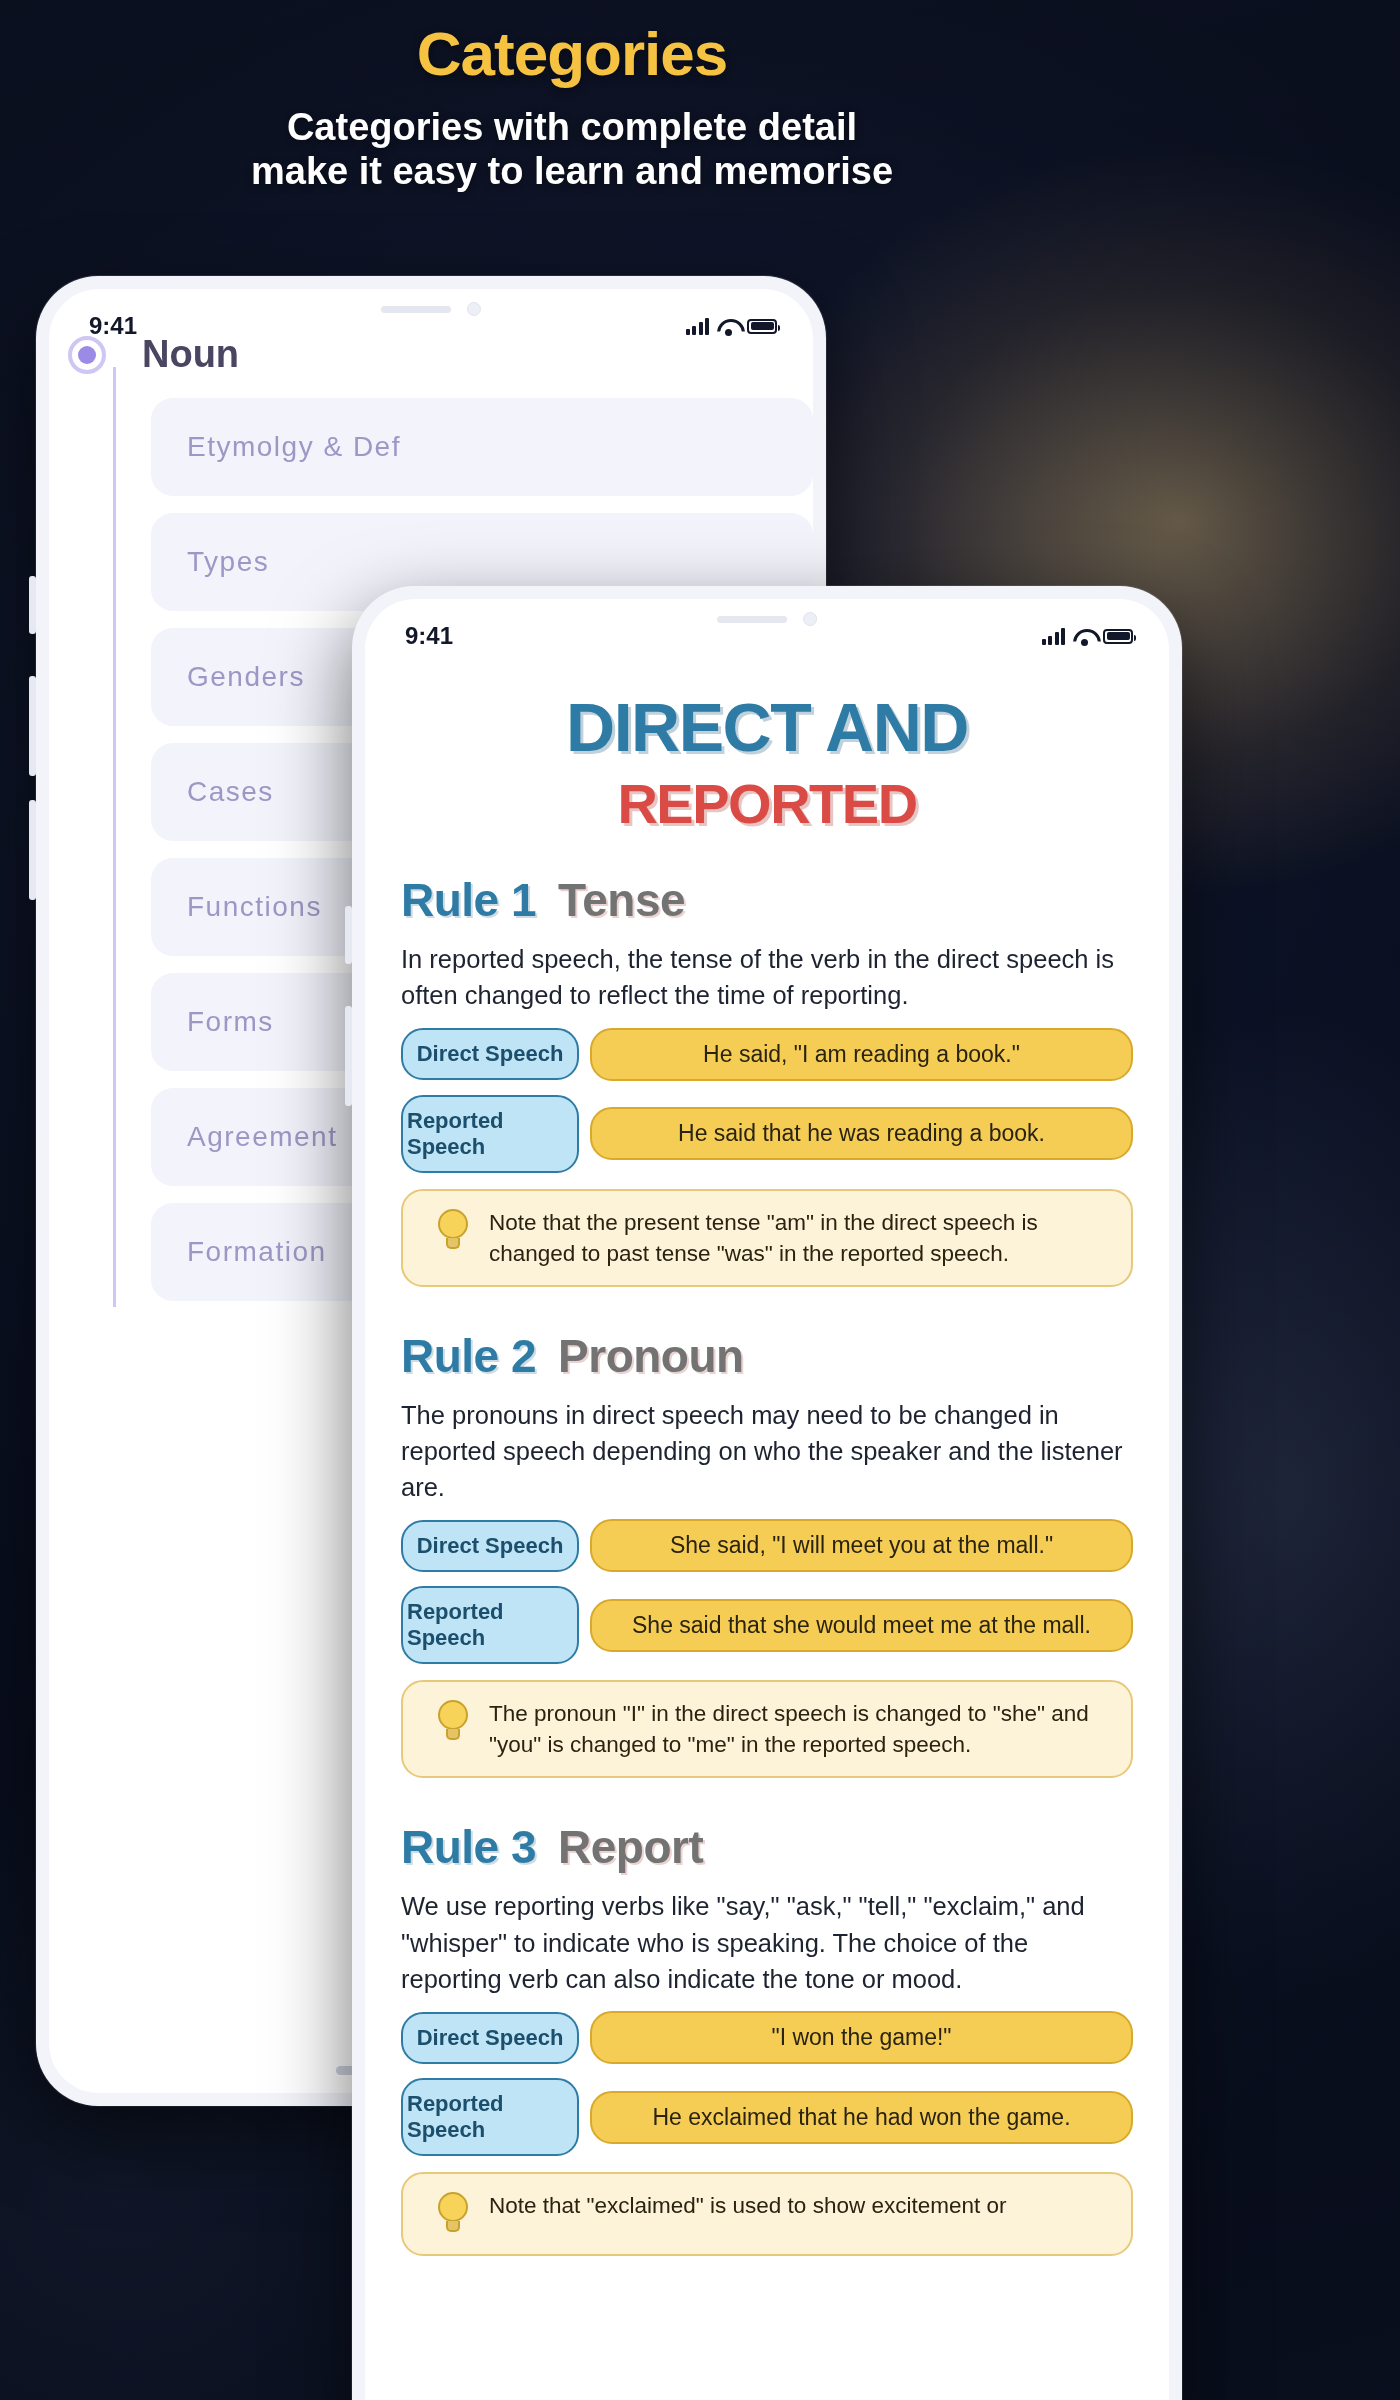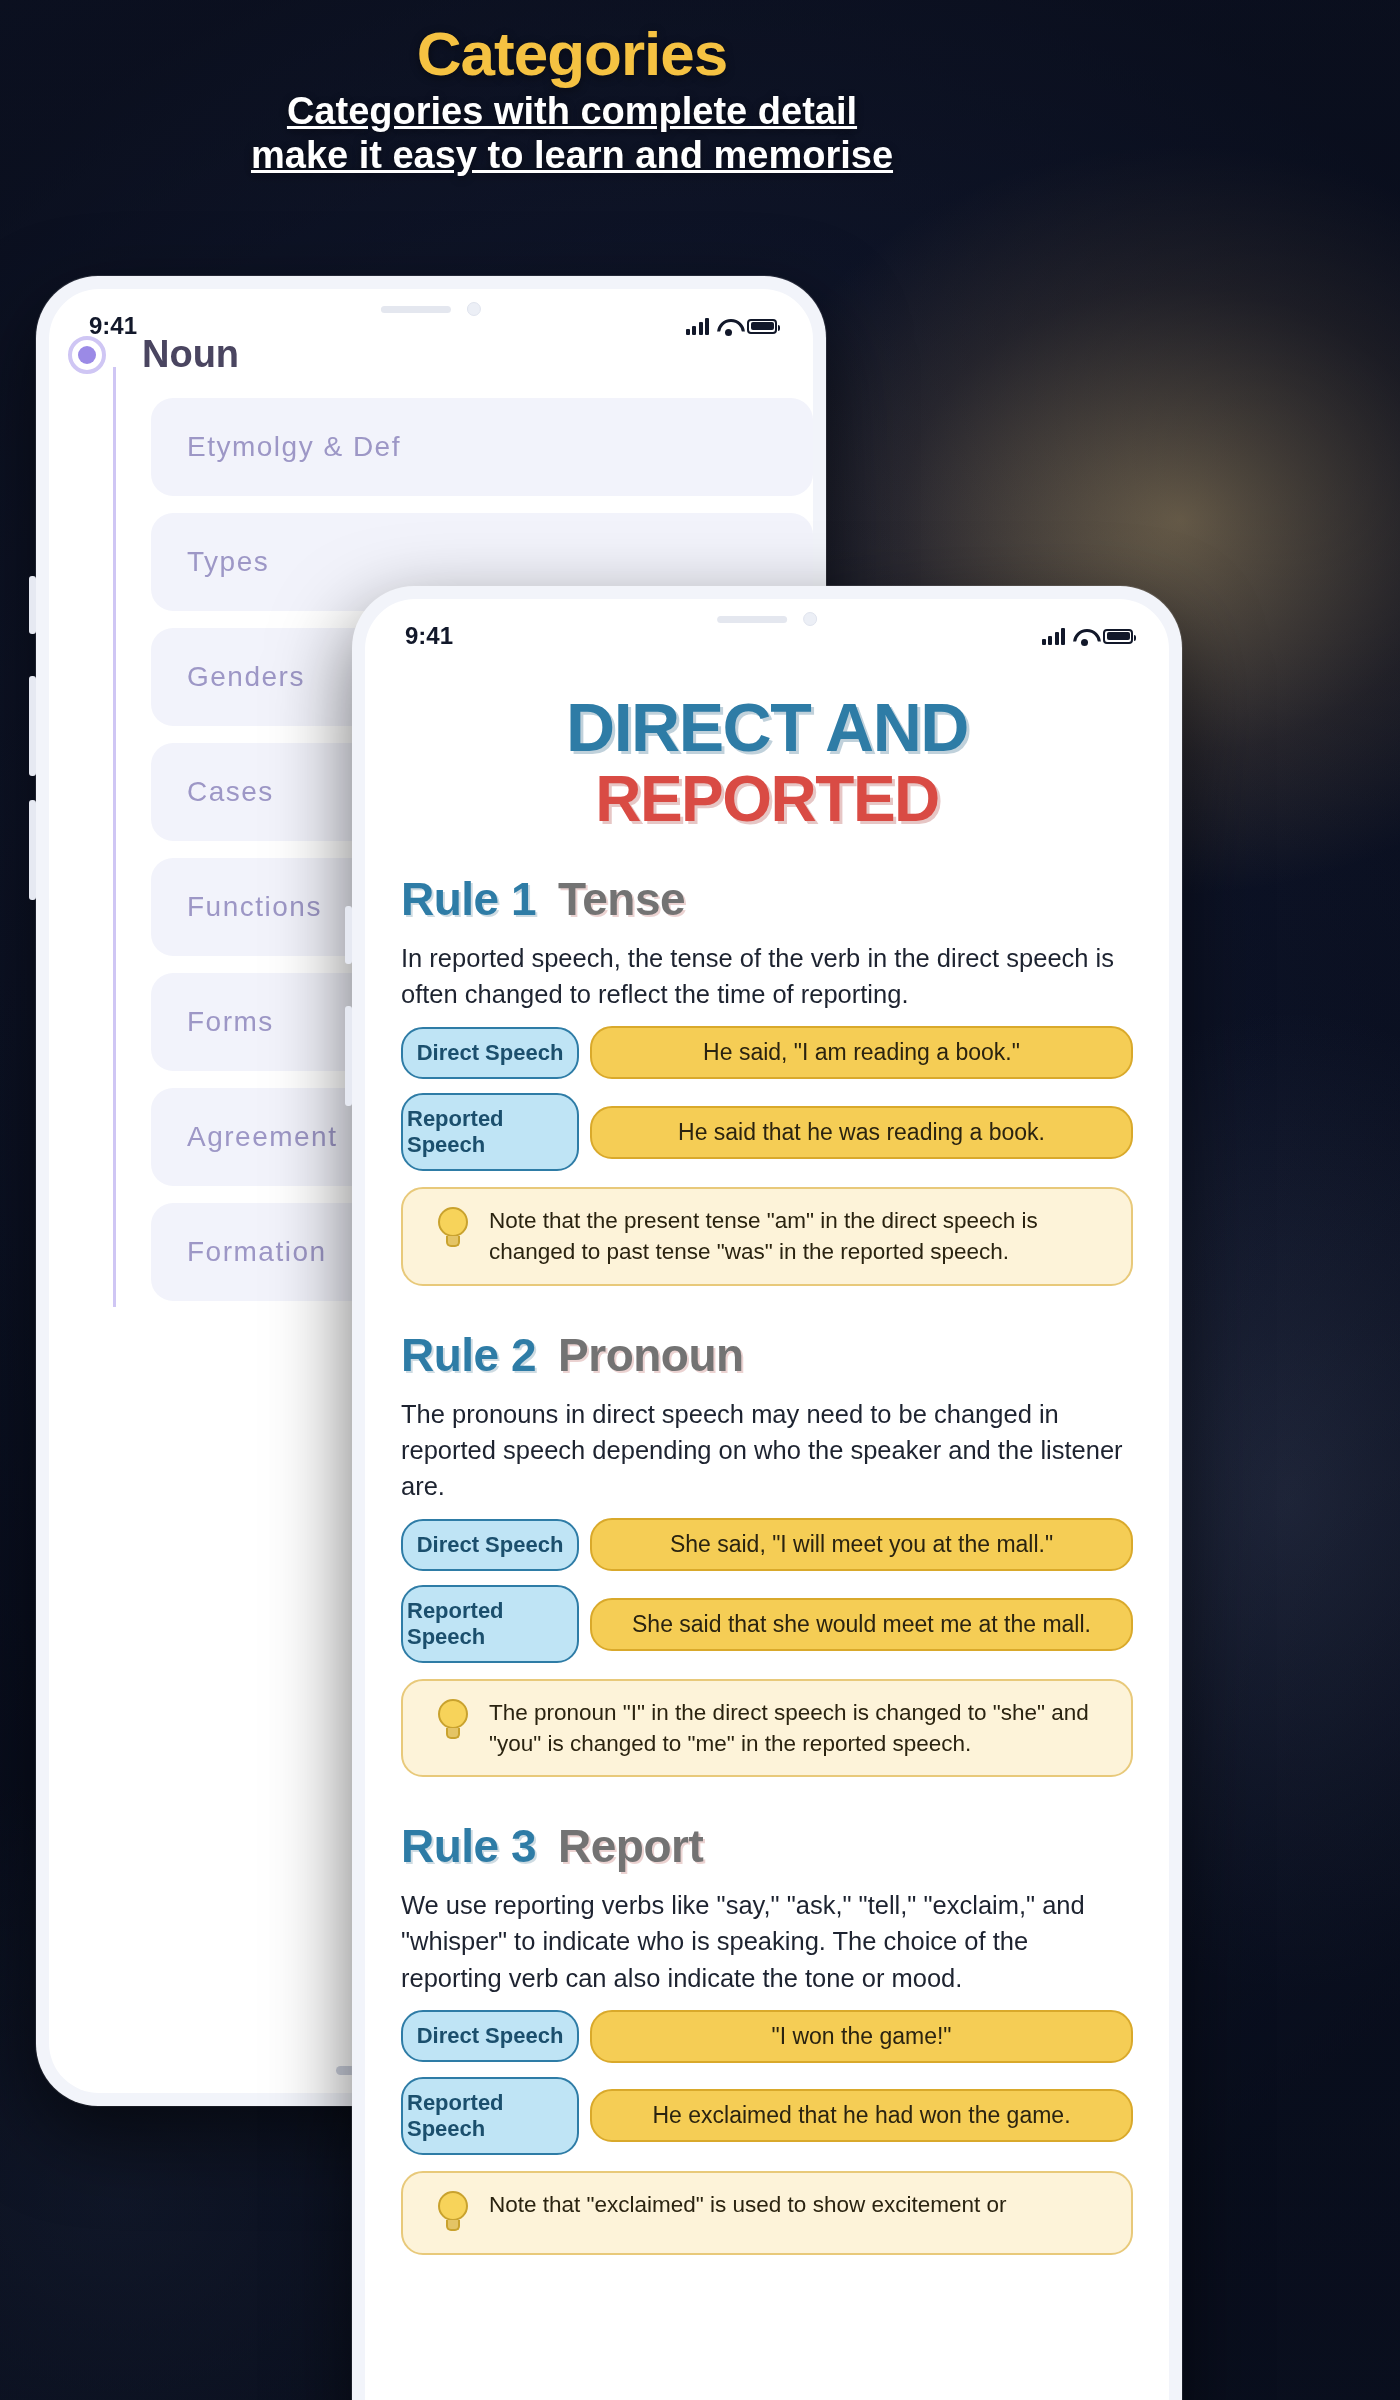--- a/index.html
+++ b/index.html
@@ -32,23 +32,22 @@
     position: absolute; top: 0; left: 0; width: 1144px;
     text-align: center; z-index: 5;
   }
   .title-main {
     font-size: 62px; font-weight: bold; color: #f5c242;
     letter-spacing: -1px; margin-top: 18px;
     text-shadow: 0 2px 10px rgba(0,0,0,0.45);
   }
   .subtitle {
     font-size: 38px; font-weight: bold; color: #ffffff;
-    line-height: 1.17; 
+    line-height: 1.17; margin-top: 16px;
     text-shadow: 0 2px 8px rgba(0,0,0,0.45);
-    text-decoration: underline;
   }
 
   
   .phone {
     position: absolute;
     background: #f2f4fa;
     border-radius: 62px;
     box-shadow: 0 30px 80px rgba(0,0,0,0.55), 0 0 0 1px rgba(255,255,255,0.12);
     padding: 13px;
   }
@@ -156,21 +155,21 @@
   .doc { padding: 96px 36px 0 36px; }
   .big-title {
     text-align: center; font-weight: bold; letter-spacing: -1.5px;
     line-height: 0.97;
   }
   .big-title .l1 {
     display:block; font-size: 68px; color: #2e7ca6;
     text-shadow: 3px 3px 0 rgba(30,90,125,0.28);
   }
   .big-title .l2 {
-    display:block; font-size: 64px; color: #d94b44; margin-top: 7px;
+    display:block; font-size: 56px; color: #d94b44; margin-top: 16px;
     text-shadow: 3px 3px 0 rgba(165,50,45,0.28);
   }
   .rule-head {
     display: flex; align-items: baseline; gap: 22px;
     margin-top: 42px;
   }
   .rule-head .rn {
     font-size: 46px; font-weight: bold; color: #2e7ca6; letter-spacing: -0.5px;
     text-shadow: 2px 2px 0 rgba(30,90,125,0.22);
   }

